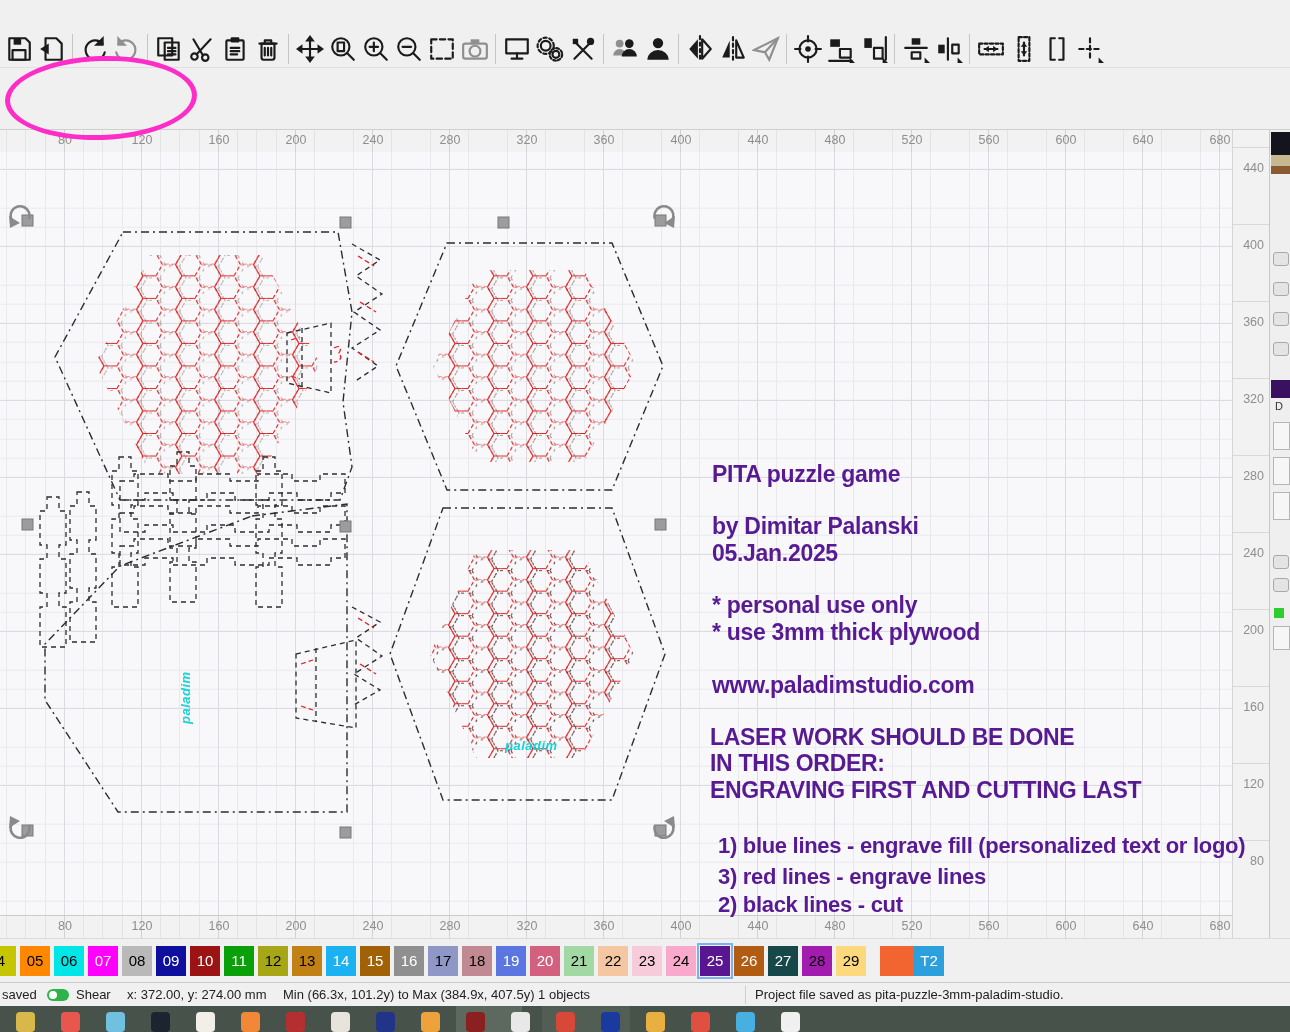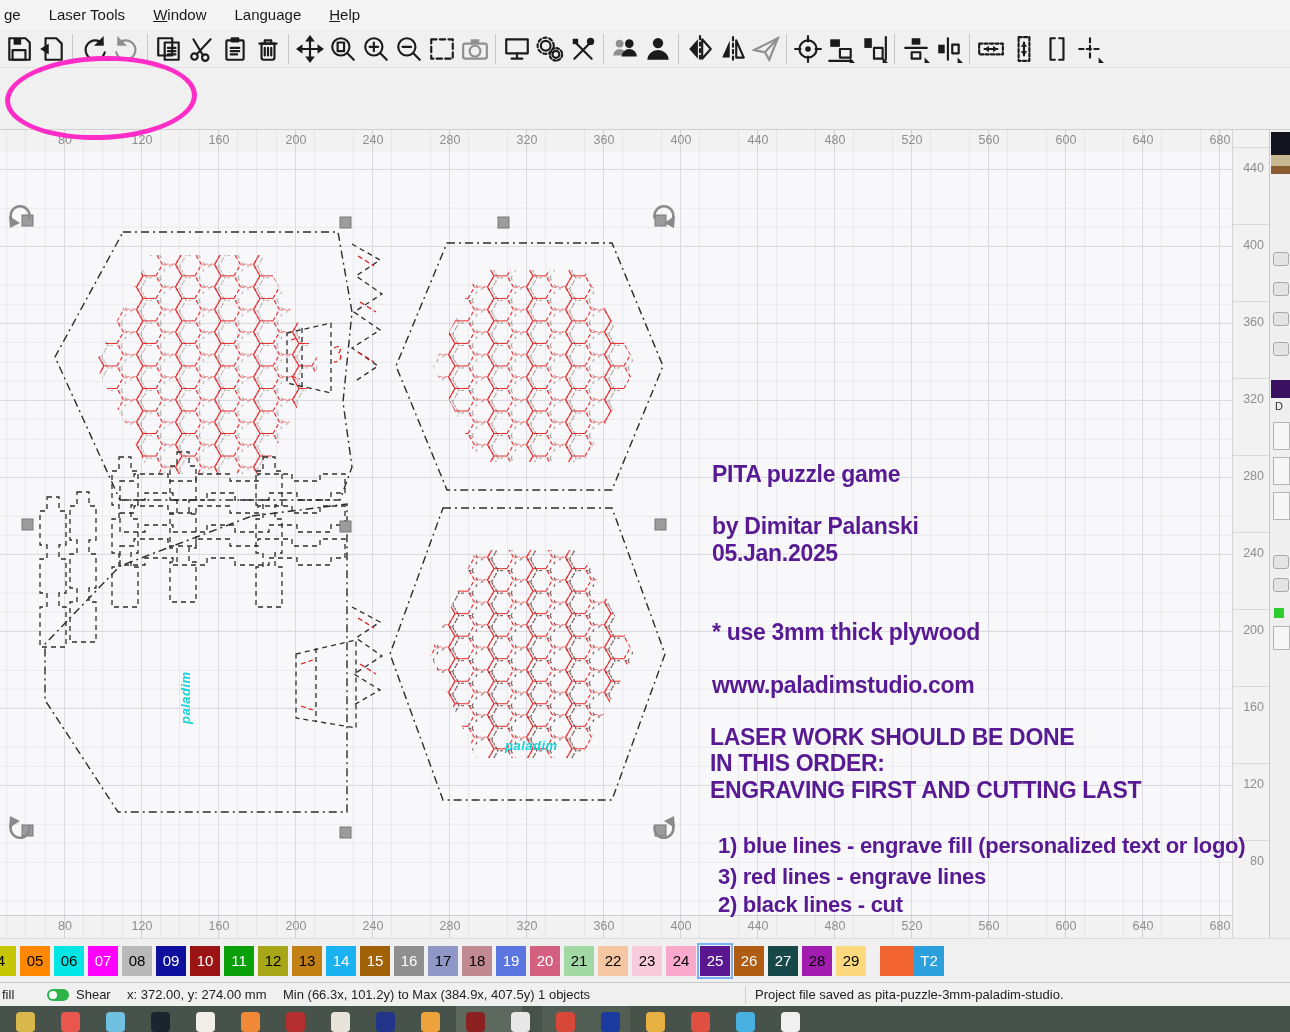--- a/index.html
+++ b/index.html
@@ -93,27 +93,20 @@
   .tb-hl{position:absolute;top:0;height:26px;background:#5d685f;}
   .tb-ic{position:absolute;top:6px;width:19px;height:20px;border-radius:4px;filter:blur(.6px);}
   
   #lock{position:absolute;left:-9px;top:76px;}
 </style>
 </head>
 <body>
 
 <div id="app">
 
-  <div id="menubar" class="abs">
-    <div class="menu-item" style="padding-left:4px;"><span>ge</span></div>
-    <div class="menu-item"><span>Laser Tools</span></div>
-    <div class="menu-item"><u>W</u><span>indow</span></div>
-    <div class="menu-item"><span>Language</span></div>
-    <div class="menu-item"><u>H</u><span>elp</span></div>
-  </div>
 
   <div id="toolbar" class="abs">
     <span class="ticon">
         <svg viewBox="0 0 26 26">
           <path class="ln" d="M4,3 h15 l4,4 v16 h-19 z"></path>
           <rect class="fil" x="8" y="3" width="7" height="6"></rect>
           <rect class="ln" x="7" y="14" width="12" height="9" stroke-width="1.8"></rect>
         </svg>
       </span>
     <span class="ticon">
@@ -572,20 +565,21 @@
         <use href="#rot" transform="translate(676,50) scale(-1,1)"></use>
         <use href="#rot" transform="translate(8,690) scale(1,-1)"></use>
         <use href="#rot" transform="translate(676,690) scale(-1,-1)"></use>
       </g>
     </svg>
 
     
     <div class="ann" style="left:712px;top:309px;">PITA puzzle game</div>
     <div class="ann" style="left:712px;top:361px;">by Dimitar Palanski</div>
     <div class="ann" style="left:712px;top:388px;">05.Jan.2025</div>
+    <div class="ann" style="left:712px;top:440px;">* personal use only</div>
     <div class="ann" style="left:712px;top:467px;">* use 3mm thick plywood</div>
     <div class="ann" style="left:710px;top:572px;">LASER WORK SHOULD BE DONE</div>
     <div class="ann" style="left:712px;top:520px;">www.paladimstudio.com</div>
     <div class="ann" style="left:710px;top:598px;">IN THIS ORDER:</div>
     <div class="ann" style="left:710px;top:625px;">ENGRAVING FIRST AND CUTTING LAST</div>
     <div class="ann sm" style="left:718px;top:681px;">1) blue lines - engrave fill (personalized text or logo)</div>
     <div class="ann sm" style="left:718px;top:712px;">3) red lines - engrave lines</div>
     <div class="ann sm" style="left:718px;top:740px;">2) black lines - cut</div>
   </div>
 
@@ -631,21 +625,21 @@
       <div class="swatch selected" style="left: 700px; background: rgb(90, 22, 144); color: rgb(255, 255, 255);">25</div>
       <div class="swatch" style="left: 734px; background: rgb(176, 92, 18); color: rgb(255, 255, 255);">26</div>
       <div class="swatch" style="left: 768px; background: rgb(22, 72, 74); color: rgb(255, 255, 255);">27</div>
       <div class="swatch" style="left: 802px; background: #a21caf; color: rgb(0, 0, 0);">28</div>
       <div class="swatch" style="left: 836px; background: rgb(251, 217, 124); color: rgb(0, 0, 0);">29</div>
       <div class="swatch" style="left: 880px; background: rgb(242, 100, 48); color: rgb(0, 0, 0); padding-left: 32px;">T1</div>
       <div class="swatch" style="left: 914px; background: rgb(43, 160, 220); color: rgb(255, 255, 255);">T2</div>
     </div>
 
   <div id="statusbar" class="abs">
-    <span class="seg" style="left:2px;">fill</span>
+    <span class="seg" style="left:2px;">saved</span>
     <div class="shear-tog"></div>
     <span class="seg" style="left:76px;">Shear</span>
     <span class="seg" style="left:127px;">x: 372.00, y: 274.00 mm</span>
     <span class="seg" style="left:283px;">Min (66.3x, 101.2y) to Max (384.9x, 407.5y)  1 objects</span>
     <div class="vsep" style="left:745px;"></div>
     <span class="seg" style="left:755px;">Project file saved as pita-puzzle-3mm-paladim-studio.</span>
   </div>
 
   <div id="taskbar" class="abs">
     <div class="tb-hl" style="left:456px;width:66px;"></div>

